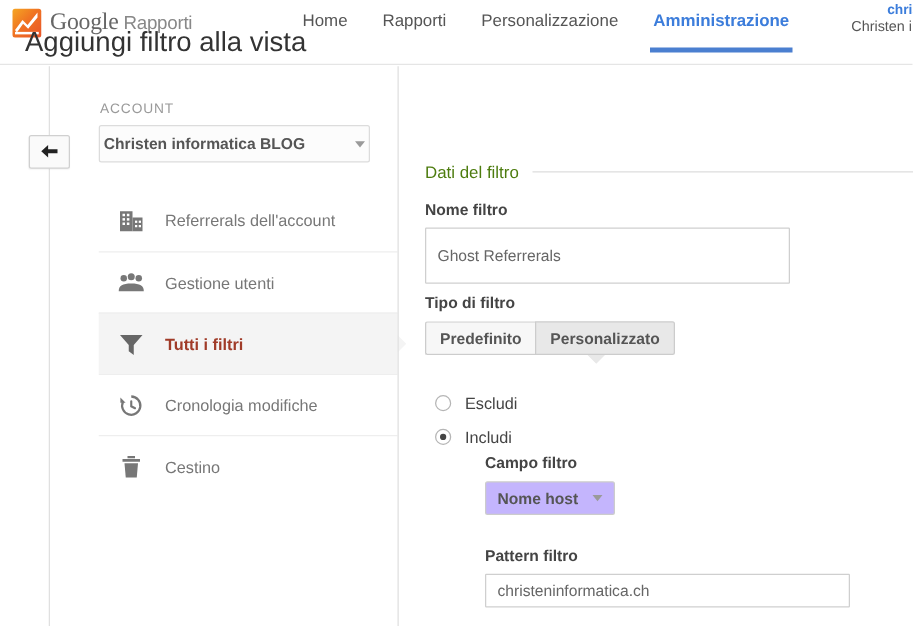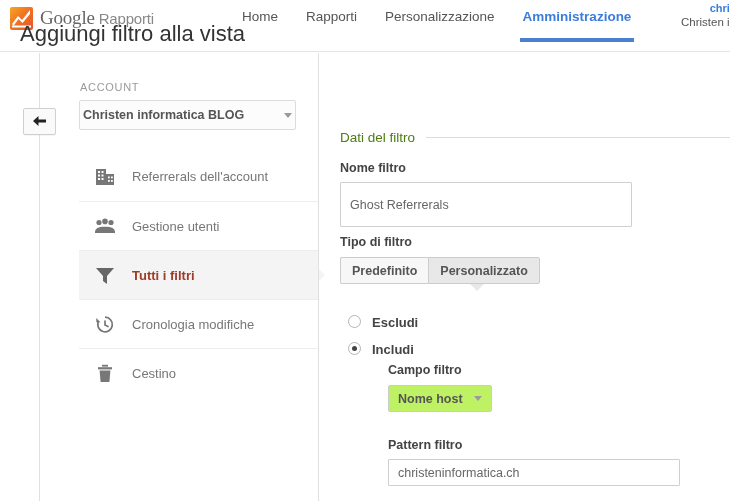--- a/index.html
+++ b/index.html
@@ -245,23 +245,22 @@
     position: absolute;
     left: 470px; top: 284px;
     width: 0; height: 0;
     border-left: 7px solid transparent;
     border-right: 7px solid transparent;
     border-top: 7px solid #e8e8e8;
   }
 
   .radio-row {
     position: absolute;
-    display: flex; align-items: flex-start;
-    cursor: pointer;
-    font-weight: bold;
+    display: flex; align-items: center;
+    cursor: pointer;
   }
   .radio {
     width: 13px; height: 13px;
     border: 1px solid #b5b5b5;
     border-radius: 50%;
     background: #ffffff;
     flex: none;
     position: relative;
   }
   .radio.on::after {
@@ -278,21 +277,21 @@
     white-space: nowrap;
   }
   #radio-escludi { left: 348px; top: 315px; }
   #radio-includi { left: 348px; top: 342px; }
 
   #lbl-campo { position: absolute; left: 388px; top: 363px; }
   #campo-select {
     position: absolute; left: 388px; top: 385px;
     height: 27px;
     min-width: 100px;
-    background: #bef264;
+    background: #c4b5fd;
     border: 1px solid #cccccc;
     border-radius: 2px;
     display: flex; align-items: center;
     padding: 0 9px;
     cursor: pointer;
   }
   #campo-select .val {
     font-size: 12.5px; font-weight: bold; color: #555555;
     white-space: nowrap; margin-right: 11px;
   }

